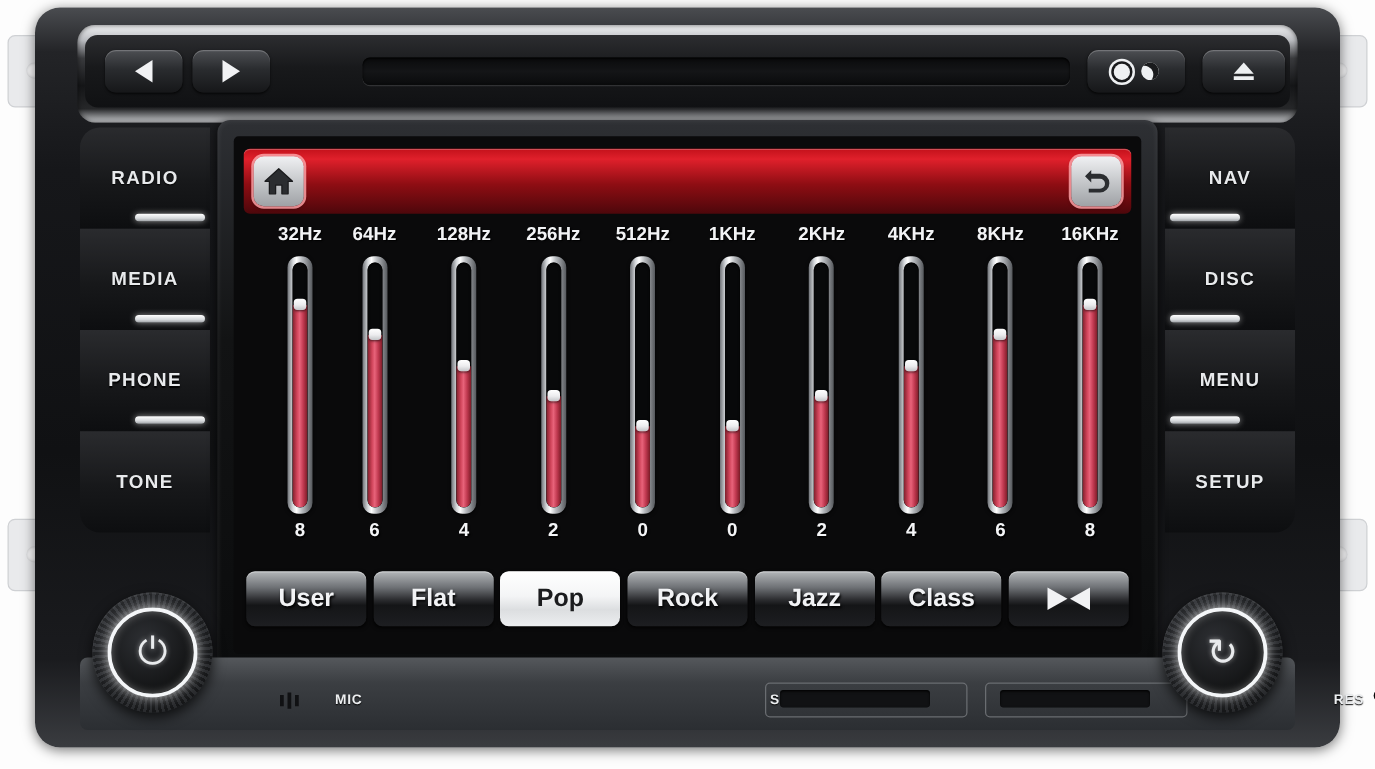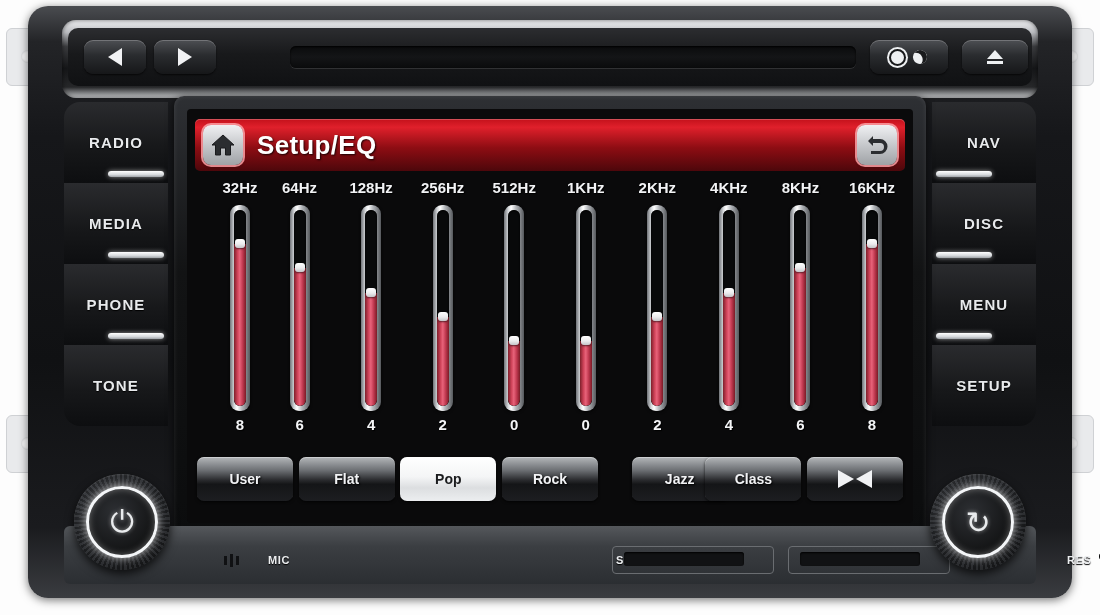--- a/index.html
+++ b/index.html
@@ -110,21 +110,21 @@
     background:linear-gradient(180deg,#ffffff 0%,#ececee 55%,#c4c6c9 100%);
     box-shadow:0 1px 2px rgba(0,0,0,.6);}
   .val{color:#f4f5f7;font-size:15px;font-weight:bold;text-shadow:1px 1px 1px #000;margin-top:5px;}
 
   
   #presets{position:absolute;left:10px;top:348px;width:706px;height:50px;}
   .preset{position:absolute;top:0;height:44px;border-radius:7px;
     background:linear-gradient(180deg,#b4b7ba 0%,#6d7074 30%,#2b2c2f 52%,#141517 62%,#1d1e21 100%);
     box-shadow:inset 0 1px 0 rgba(255,255,255,.35),0 1px 3px rgba(0,0,0,.8);
     display:flex;align-items:center;justify-content:center;}
-  .preset .p-lbl{color:#f2f3f5;font-size:14px;font-weight:bold;text-shadow:1px 1px 2px #000;}
+  .preset .p-lbl{color:#f2f3f5;font-size:20px;font-weight:bold;text-shadow:1px 1px 2px #000;}
   .preset.sel{background:linear-gradient(180deg,#ffffff 0%,#f4f5f6 45%,#dcdee0 70%,#eceef0 100%);}
   .preset.sel .p-lbl{color:#1b1c1e;text-shadow:none;}
   .bowtie{position:relative;width:34px;height:18px;}
   .bowtie:before,.bowtie:after{content:"";position:absolute;top:0;width:0;height:0;
     border-top:9px solid transparent;border-bottom:9px solid transparent;}
   .bowtie:before{left:0;border-left:16px solid #f1f2f4;}
   .bowtie:after{right:0;border-right:16px solid #f1f2f4;}
 
   
   #bottom-strip{position:absolute;left:36px;bottom:14px;right:36px;height:58px;border-radius:6px;
@@ -226,21 +226,20 @@
 
     <div id="screen-bezel">
       <div id="screen">
 
         <div id="titlebar">
           <div class="tb-btn home">
             <svg width="24" height="22" viewBox="0 0 24 22">
               <path d="M12 1 L23 11 L19.5 11 L19.5 21 L14.5 21 L14.5 14 L9.5 14 L9.5 21 L4.5 21 L4.5 11 L1 11 Z" fill="#2b2d30" stroke="#1a1b1d" stroke-width="1" stroke-linejoin="round"></path>
             </svg>
           </div>
-          <div id="title-text">Setup/EQ</div>
           <div class="tb-btn back">
             <svg width="24" height="22" viewBox="0 0 24 22">
               <path d="M8 5 L8 2 L3 7 L8 12 L8 9 L15 9 A4 4 0 0 1 15 17 L6 17 L6 20 L15 20 A7 7 0 0 0 15 5 Z" fill="#2b2d30"></path>
             </svg>
           </div>
         </div>
 
         <div id="eq">
             <div class="eq-col" style="left: 12px;">
               <div class="freq">32Hz</div>
@@ -350,21 +349,21 @@
             </div>
             <div class="preset sel" style="left: 203.333px; width: 96px;">
               <span class="p-lbl">Pop</span>
             </div>
             <div class="preset" style="left: 101.667px; width: 96px;">
               <span class="p-lbl">Flat</span>
             </div>
             <div class="preset" style="left: 305px; width: 96px; text-align: center;">
               <span class="p-lbl">Rock</span>
             </div>
-            <div class="preset" style="left: 406.667px; width: 96px; margin-left: 28px;">
+            <div class="preset" style="left: 406.667px; width: 96px;">
               <span class="p-lbl">Jazz</span>
             </div>
             <div class="preset" style="left: 508.333px; width: 96px;">
               <span class="p-lbl">Class</span>
             </div>
             <div class="preset" style="left: 610px; width: 96px;">
               <span class="bowtie"></span>
             </div>
           </div>
 

